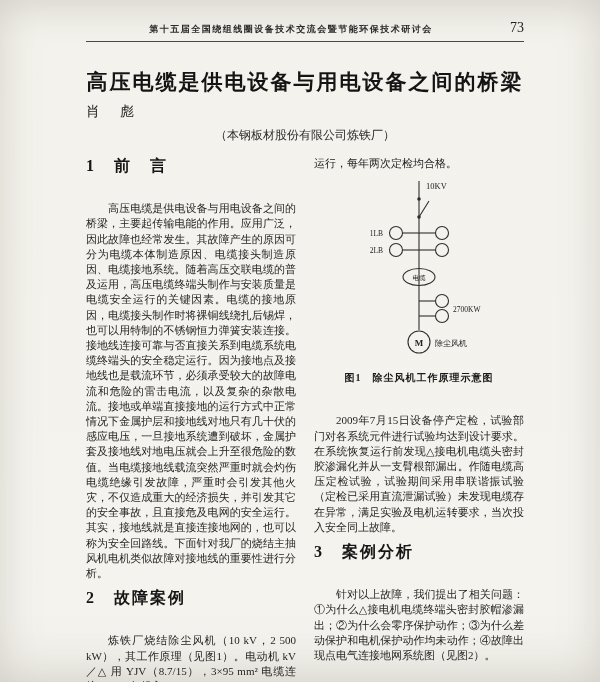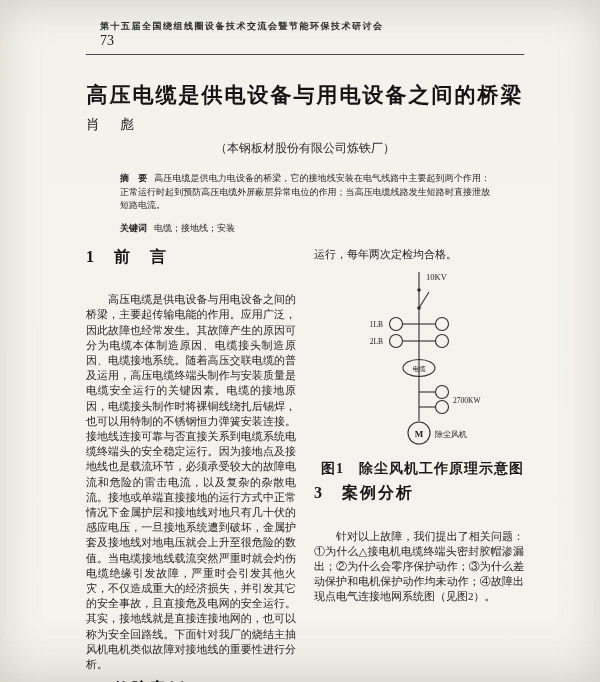--- a/index.html
+++ b/index.html
@@ -9,21 +9,21 @@
     font-family:"Liberation Serif","DejaVu Serif",serif;
     color:#1e1e1e;
   }
   .page {
     width:600px; height:682px;
     padding:20px 76px 10px 86px;
     background:linear-gradient(180deg,#efede7 0%, #f4f2ec 6%, #f5f3ee 90%, #eeece6 100%);
     box-shadow:inset 0 0 40px rgba(120,115,100,0.25);
     overflow:hidden;
   }
-  .header { display:flex; align-items:baseline;flex-direction:column; }
+  .header { display:flex; align-items:baseline; }
   .header .conf {
     flex:1; text-align:center; font-size:9px; font-weight:bold;
     letter-spacing:1.5px; color:#2b2b2b;
   }
   .header .pageno { font-size:14px; margin-left:14px; color:#222; }
   .rule { border-top:1px solid #4a4a4a; margin-top:5px; }
   h1.title {
     text-align:center; font-size:21px; font-weight:bold;
     letter-spacing:2px; margin-top:26px; color:#141414;
   }
@@ -33,46 +33,42 @@
     margin:15px auto 0; width:370px; font-size:9px; line-height:13.5px;
     text-align:justify; color:#262626;
   }
   .abstract .lbl { font-weight:bold; margin-right:7px; }
   .abstract .kw-line { margin-top:9px; }
   .columns { display:flex; gap:18px; margin-top:12px; }
   .col { flex:1; min-width:0; font-size:11px; line-height:15.2px; text-align:justify; color:#1f1f1f; }
   h2.sec { font-size:16px; font-weight:bold; letter-spacing:2px; margin:9px 0 7px; color:#161616; }
   h2.sec.first { margin-top:2px; }
   .col p.indent { text-indent:2em;margin-top:28px; }
-  figure { margin:4px 0 2px; text-align:right; }
+  figure { margin:4px 0 2px; text-align:center; }
   figure svg { display:block; margin:0 auto; }
-  figcaption { font-size:14px; font-weight:bold; letter-spacing:1px; margin-top:3px; color:#1a1a1a; }
+  figcaption { font-size:10px; font-weight:bold; letter-spacing:1px; margin-top:3px; color:#1a1a1a; }
   .diag { stroke:#2e2e2e; stroke-width:1.1; fill:none; }
   .diag-fill { fill:#2e2e2e; stroke:none; }
   svg text { font-family:"Liberation Serif","DejaVu Serif",serif; fill:#222; stroke:none; }
 </style>
 </head>
 <body>
 
 <div class="page">
 
   <div class="header">
     <span class="conf">第十五届全国绕组线圈设备技术交流会暨节能环保技术研讨会</span>
     <span class="pageno">73</span>
   </div>
   <div class="rule"></div>
 
   <h1 class="title">高压电缆是供电设备与用电设备之间的桥梁</h1>
   <div class="author">肖　彪</div>
   <div class="affiliation">（本钢板材股份有限公司炼铁厂）</div>
 
-  <div class="abstract">
-    <p><span class="lbl">摘　要</span><span>高压电缆是供电力电设备的桥梁，它的接地线安装在电气线路中主要起到两个作用：正常运行时起到预防高压电缆外屏蔽层异常电位的作用；当高压电缆线路发生短路时直接泄放短路电流。</span></p>
-    <p class="kw-line"><span class="lbl">关键词</span><span>电缆；接地线；安装</span></p>
-  </div>
 
   <div class="columns">
 
     <div class="col">
       <h2 class="sec first">1　前　言</h2>
       <p class="indent">高压电缆是供电设备与用电设备之间的桥梁，主要起传输电能的作用。应用广泛，因此故障也经常发生。其故障产生的原因可分为电缆本体制造原因、电缆接头制造原因、电缆接地系统。随着高压交联电缆的普及运用，高压电缆终端头制作与安装质量是电缆安全运行的关键因素。电缆的接地原因，电缆接头制作时将裸铜线绕扎后锡焊，也可以用特制的不锈钢恒力弹簧安装连接。接地线连接可靠与否直接关系到电缆系统电缆终端头的安全稳定运行。因为接地点及接地线也是载流环节，必须承受较大的故障电流和危险的雷击电流，以及复杂的杂散电流。接地或单端直接接地的运行方式中正常情况下金属护层和接地线对地只有几十伏的感应电压，一旦接地系统遭到破坏，金属护套及接地线对地电压就会上升至很危险的数值。当电缆接地线载流突然严重时就会灼伤电缆绝缘引发故障，严重时会引发其他火灾，不仅造成重大的经济损失，并引发其它的安全事故，且直接危及电网的安全运行。其实，接地线就是直接连接地网的，也可以称为安全回路线。下面针对我厂的烧结主抽风机电机类似故障对接地线的重要性进行分析。</p>
       <h2 class="sec">2　故障案例</h2>
       <p class="indent">炼铁厂烧结除尘风机（10 kV，2 500 kW），其工作原理（见图1）。电动机 kV／△ 用 YJV（8.7/15），3×95 mm² 电缆连接。2005年投入</p>
     </div>
 
@@ -122,18 +118,19 @@
 
           <g>
             <circle class="diag" cx="100" cy="167" r="11"></circle>
           </g>
           <text x="100" y="170.5" font-size="9" font-weight="bold" text-anchor="middle">M</text>
           <text x="116" y="170.5" font-size="8">除尘风机</text>
         </svg>
         <figcaption>图1　除尘风机工作原理示意图</figcaption>
       </figure>
 
+      <p class="indent">2009年7月15日设备停产定检，试验部门对各系统元件进行试验均达到设计要求。在系统恢复运行前发现△接电机电缆头密封胶渗漏化并从一支臂根部漏出。作随电缆高压定检试验，试验期间采用串联谐振试验（定检已采用直流泄漏试验）未发现电缆存在异常，满足实验及电机运转要求，当次投入安全同上故障。</p>
       <h2 class="sec">3　案例分析</h2>
       <p class="indent">针对以上故障，我们提出了相关问题：①为什么△接电机电缆终端头密封胶帽渗漏出；②为什么会零序保护动作；③为什么差动保护和电机保护动作均未动作；④故障出现点电气连接地网系统图（见图2）。</p>
     </div>
 
   </div>
 </div>
 
 </body></html>

